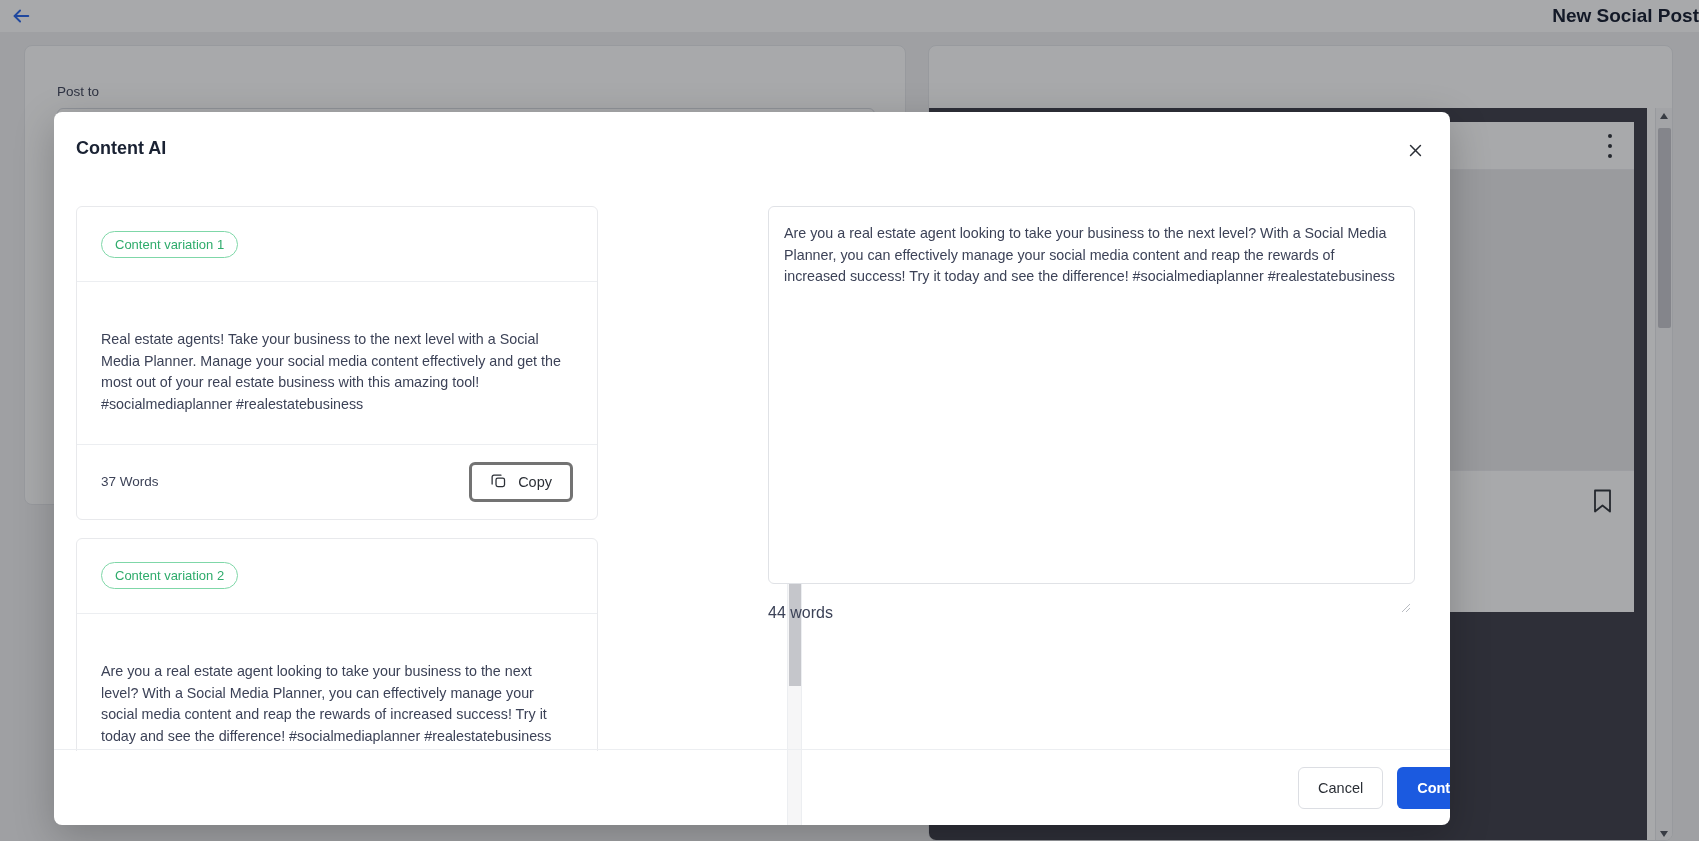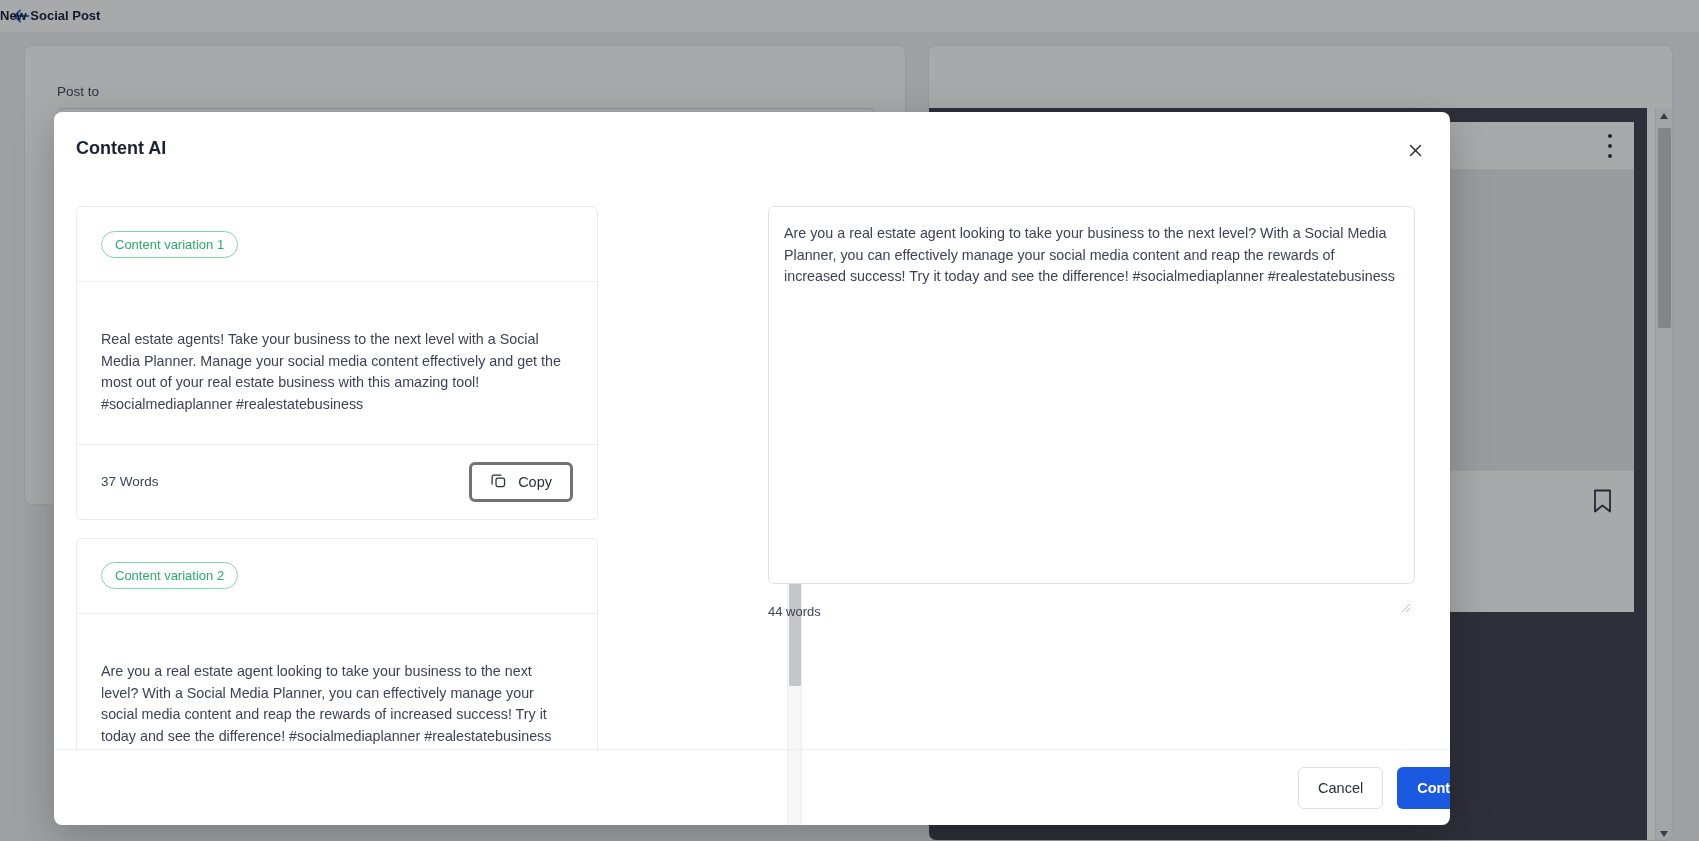--- a/index.html
+++ b/index.html
@@ -39,22 +39,22 @@
   .back-arrow {
     position: absolute;
     left: 8px; top: 3px;
     width: 26px; height: 26px;
     display: flex; align-items: center; justify-content: center;
     color: #2563eb;
   }
   .topbar-title {
     position: absolute;
     left: 0; right: 0;
-    text-align: left;
-    font-size: 13px;
+    text-align: right;
+    font-size: 19px;
     font-weight: bold;
     color: #0f172a;
     line-height: 32px;
   }
 
   .bg-body {
     position: absolute;
     top: 32px; left: 0;
     width: 1699px;
     height: 809px;
@@ -415,21 +415,21 @@
     overflow: hidden;
   }
   .chosen-resize {
     position: absolute;
     left: 631px; top: 393px;
     width: 12px; height: 12px;
     pointer-events: none;
   }
   .chosen-words {
     margin-top: 16px;
-    font-size: 13px;
+    font-size: 16px;
     color: #3c4257;
   }
 
   
   .modal-footer {
     position: absolute;
     left: 0; bottom: 0;
     width: 1468px; height: 76px;
     border-top: 1px solid #eceef1;
     display: flex;

